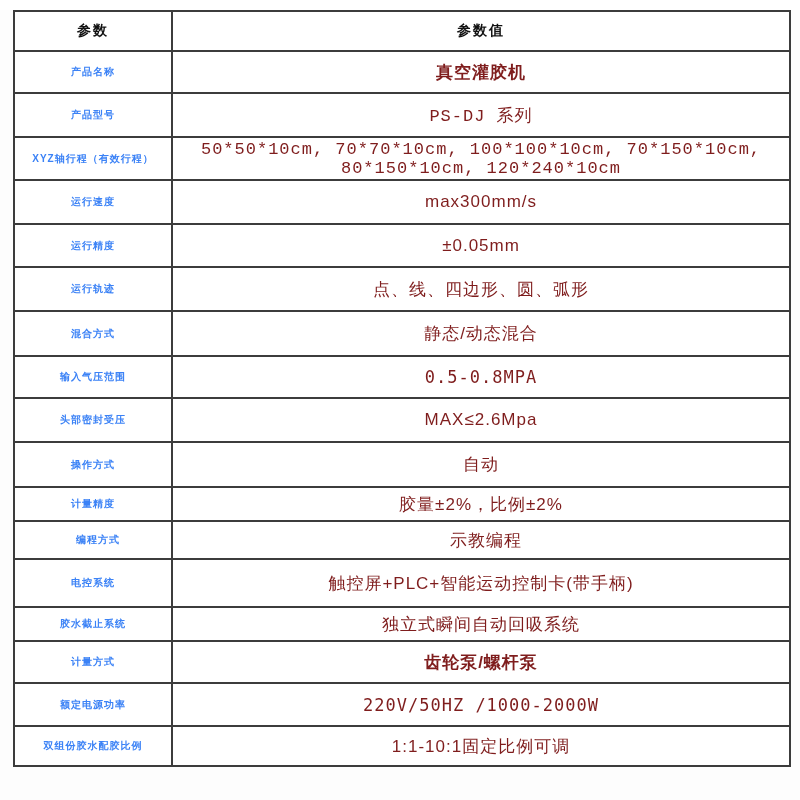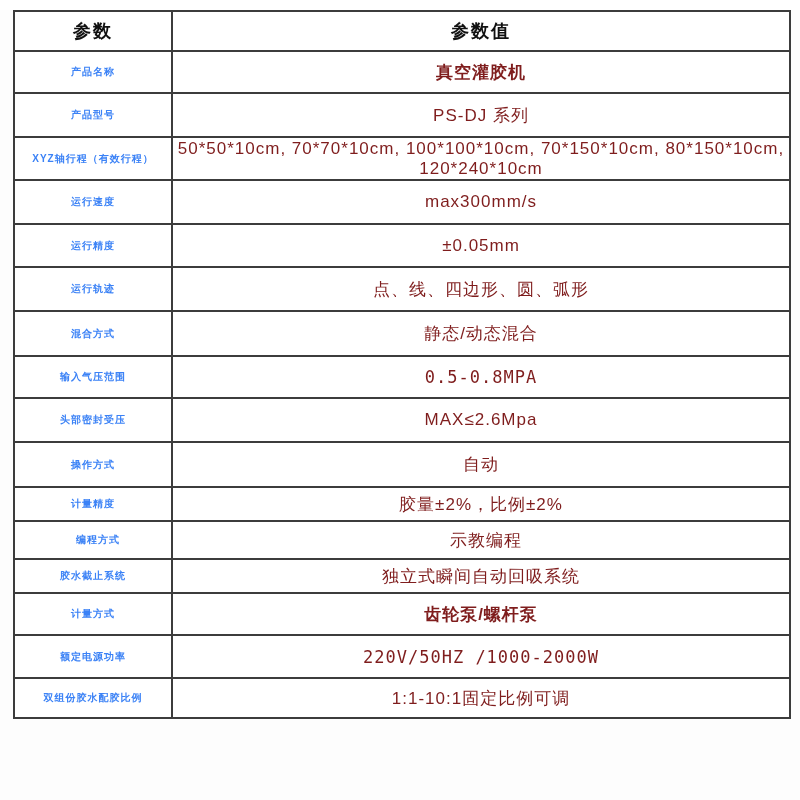--- a/index.html
+++ b/index.html
@@ -21,21 +21,21 @@
   col.c-param { width: 158px; }
   col.c-value { width: 618px; }
   td, th {
     border: 2px solid #3c3c3c;
     text-align: center;
     vertical-align: middle;
     overflow: hidden;
     padding: 0 2px;
   }
   th {
-    font-size: 18px;
+    font-size: 14px;
     font-weight: bold;
     letter-spacing: 2px;
     color: #111;
     margin-left: 15px;
   }
   td.p {
     font-size: 10px;
     font-weight: bold;
     letter-spacing: 1px;
     color: #3b82f6;
@@ -51,21 +51,21 @@
   tr.h48 > * { height: 48px; }
   tr.h34 > * { height: 34px; }
   tr.h38 > * { height: 38px; padding-left: 12px; }
 
   
   .v-title {
     font-family: "DejaVu Serif", "Liberation Serif", serif;
     font-size: 21px; font-weight: bold; letter-spacing: 3px; color: #000;
   }
   .v-mono {
-    font-family: Liberation Sans, sans-serif;
+    font-family: Liberation Mono, monospace;
     font-size: 13px; letter-spacing: 0;
   }
   .v-big {
     font-size: 20px; font-weight: 500; letter-spacing: 0; color: #141414; margin-left: 16px;
   }
   .v-mid { font-size: 15px; }
   .v-mono-mid {
     font-family: "DejaVu Sans Mono", "Liberation Mono", monospace;
     font-size: 15px; letter-spacing: 1px;
   }
@@ -143,20 +143,24 @@
     <tr class="h34">
       <td class="p">计量精度</td>
       <td class="v v-mid">胶量±2%，比例±2%</td>
     </tr>
 
     <tr class="h38">
       <td class="p">编程方式</td>
       <td class="v">示教编程</td>
     </tr>
 
+    <tr class="h48">
+      <td class="p">电控系统</td>
+      <td class="v v-mid">触控屏+PLC+智能运动控制卡(带手柄)</td>
+    </tr>
 
     <tr class="h34">
       <td class="p">胶水截止系统</td>
       <td class="v">独立式瞬间自动回吸系统</td>
     </tr>
 
     <tr class="h42">
       <td class="p">计量方式</td>
       <td class="v v-semibold">齿轮泵/螺杆泵</td>
     </tr>

